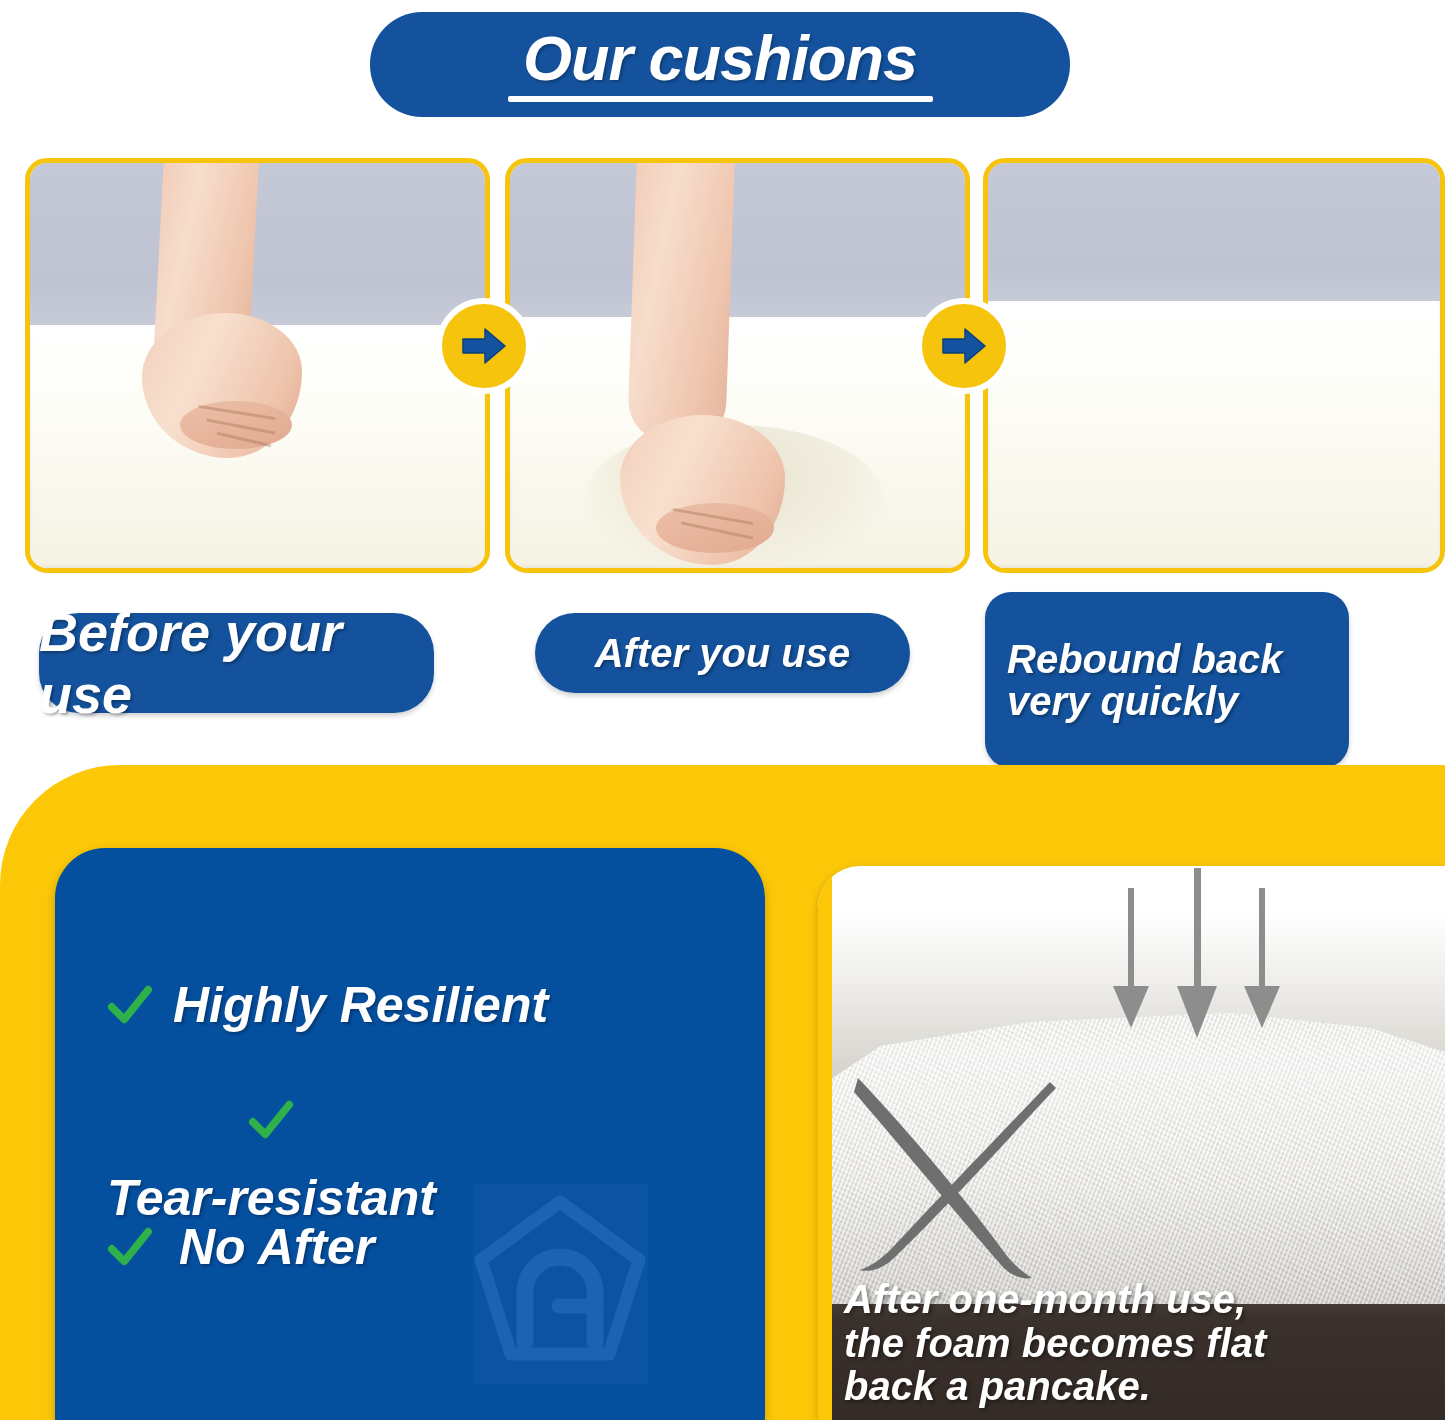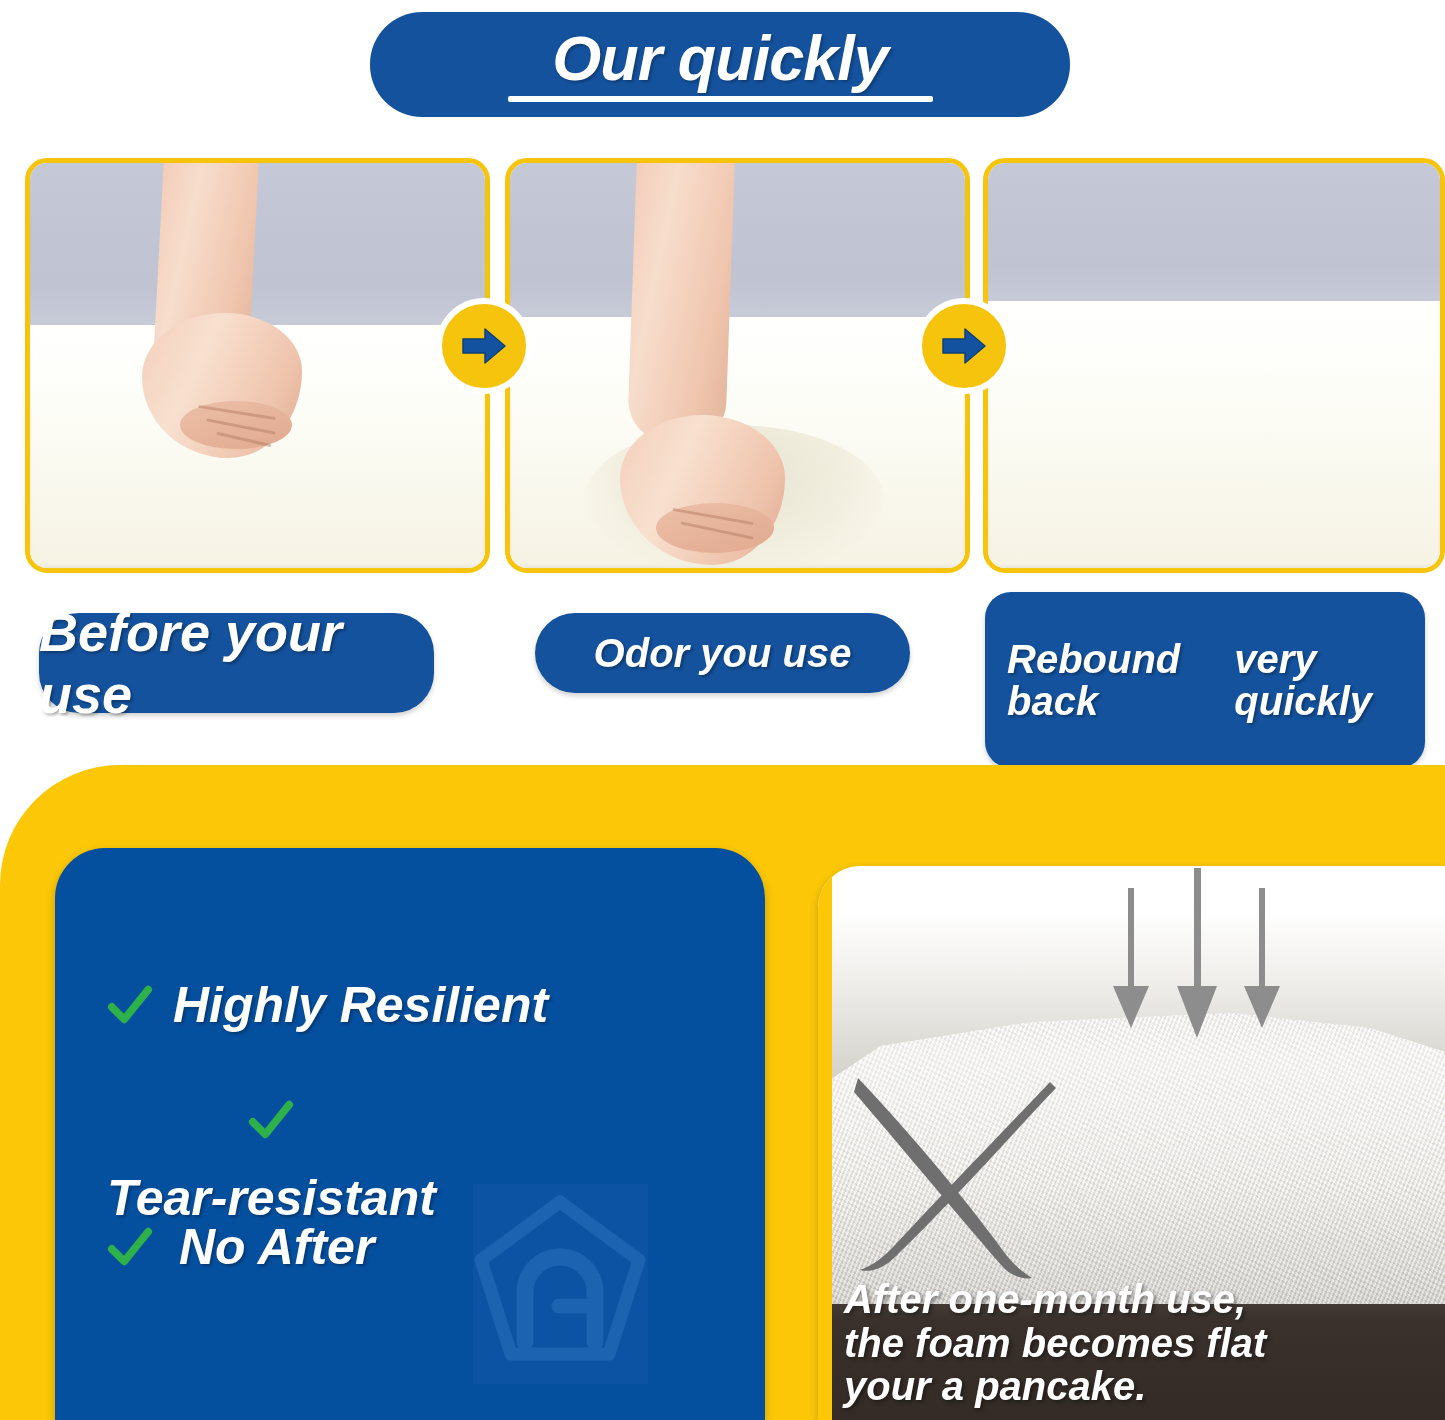--- a/index.html
+++ b/index.html
@@ -66,22 +66,22 @@
   .caption-pill{
     position:absolute;background:#14529d;border-radius:40px;
     display:flex;align-items:center;justify-content:center;
     color:#ffffff;font-style:italic;font-weight:bold;
     text-shadow:2px 2px 3px rgba(0,0,0,.3);
     box-shadow:0 3px 5px rgba(0,0,0,.18);
   }
   #caption-1{left:39px;top:613px;width:395px;height:100px;font-size:54px;}
   #caption-2{left:535px;top:613px;width:375px;height:80px;font-size:40px;}
   #caption-3{
-    left:985px;top:592px;width:440px;height:176px;border-radius:26px;
-    align-items:center;justify-content:center;
+    left:985px;top:592px;width:364px;height:176px;border-radius:26px;
+    flex-direction:column;align-items:flex-start;justify-content:center;
     padding:0 0 0 22px;box-sizing:border-box;font-size:40px;line-height:1.05;
   }
   #caption-3 span{display:block;}
 
   
   #yellow-band{
     position:absolute;left:0;top:765px;width:1445px;height:655px;
     background:#fbc707;border-top-left-radius:120px;
   }
 
@@ -148,21 +148,21 @@
     line-height:1.08;text-shadow:2px 2px 4px rgba(0,0,0,.45);
   }
   #others-caption span{display:block;}
 </style>
 </head>
 <body>
 
 <div id="top-section">
 
   <div id="title-pill">
-    <div id="title-text">Our quickly</div>
+    <div id="title-text">Our cushions</div>
     <div id="title-underline"></div>
   </div>
 
   <div id="photo-1" class="photo-frame">
     <div class="photo-inner">
       <div class="bg-wall"></div>
       <div class="foam-slab"></div>
 
       <div class="arm" style="left:128px;top:-6px;width:95px;height:230px;border-radius:0 0 40px 40px;transform:rotate(3deg);"></div>
       <div class="fist" style="left:112px;top:150px;width:160px;height:145px;border-radius:52% 48% 46% 54% / 44% 40% 60% 56%;"></div>
@@ -201,21 +201,21 @@
   <div id="arrow-badge-2" class="arrow-badge">
     <svg width="46" height="40" viewBox="0 0 46 40">
       <path d="M2 13 H24 V3 L44 20 L24 37 V27 H2 Z" fill="#13529e" stroke="#0d3f7a" stroke-width="1.5" stroke-linejoin="round"></path>
     </svg>
   </div>
 
   <div id="caption-1" class="caption-pill">
     <span>Before your use</span>
   </div>
   <div id="caption-2" class="caption-pill">
-    <span>Odor you use</span>
+    <span>After you use</span>
   </div>
   <div id="caption-3" class="caption-pill">
     <span>Rebound back</span>
     <span>very  quickly</span>
   </div>
 </div>
 
 <div id="yellow-band"></div>
 
 <div id="feature-panel">
@@ -269,15 +269,15 @@
   <div id="foam-flat"></div>
 
   <svg id="x-mark" width="250" height="230" viewBox="0 0 250 230">
     <path d="M22 12 C60 52 120 120 168 186 C176 197 186 206 196 212 C186 214 174 209 166 200 C114 140 56 70 18 26 Z" fill="#6f6f6f"></path>
     <path d="M214 16 C176 56 112 122 58 180 C48 191 36 200 24 204 C34 207 48 202 58 192 C118 134 180 64 220 22 Z" fill="#6f6f6f"></path>
   </svg>
 
   <div id="others-caption">
     <span>After one-month use,</span>
     <span>the foam becomes flat</span>
-    <span>your a pancake.</span>
+    <span>back a pancake.</span>
   </div>
 </div>
 
 </body></html>

